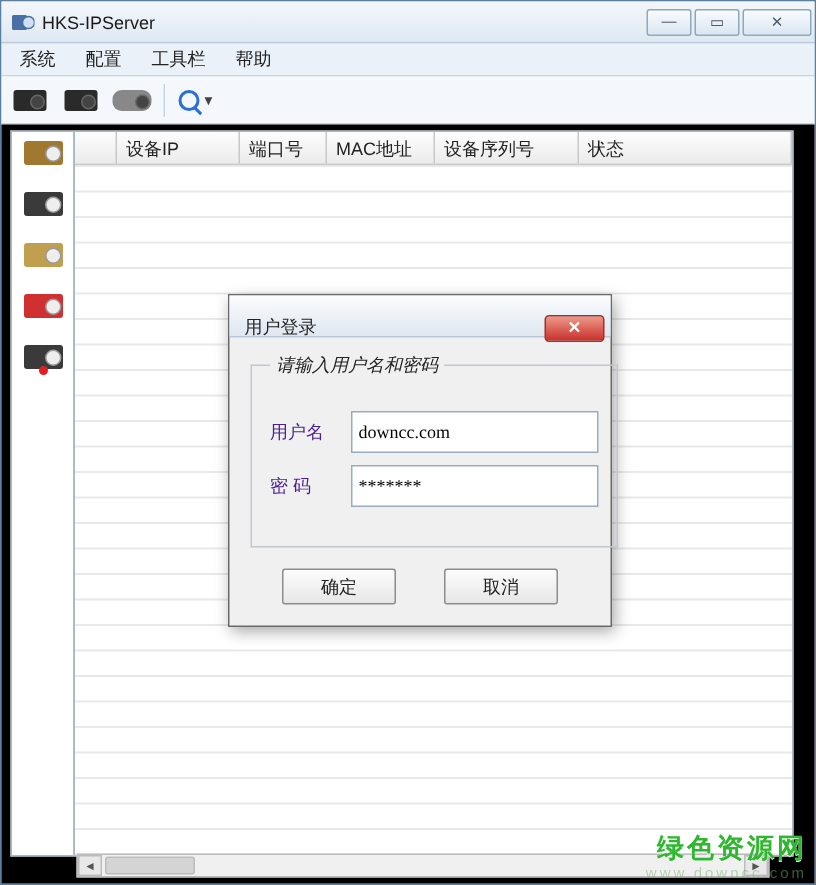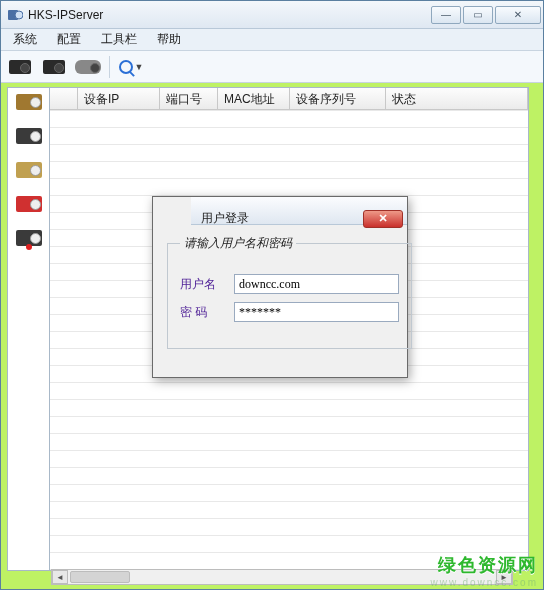--- a/index.html
+++ b/index.html
@@ -107,21 +107,21 @@
     width:6px; height:2px; background:#2a6fd6;
     bottom:-3px; right:-4px;
     transform:rotate(45deg);
   }
   .drop-arrow {
     margin-left:2px; font-size:9px; color:#444;
   }
   
   .client {
     flex: 1;
-    background: #bef264;
+    background: #000000;
     padding: 4px 14px 18px 6px;
     display: flex;
     position: relative;
   }
   .sidebar {
     width: 42px;
     background: #fff;
     border: 1px solid #a8b8c8;
     border-right: none;
     display: flex;
@@ -189,21 +189,20 @@
     border: 1px solid #6a6a6a;
     box-shadow: 2px 3px 10px rgba(0,0,0,.35);
     z-index: 50;
   }
   .dlg-title {
     height: 28px;
     background: linear-gradient(#fbfcfe,#dfe7f1);
     border-bottom: 1px solid #b8c8d8;
     display:flex; align-items:center;
     padding:16px 4px 0 10px;
-    margin-left:38px;
   }
   .dlg-title-text { flex:1; color:#222; }
   .dlg-close {
     width: 40px; height: 18px;
     background: linear-gradient(#e98, #c9302c);
     border: 1px solid #a03028;
     border-radius: 3px;
     display:flex;align-items:center;justify-content:center;
     color:#fff; font-weight:bold; font-size:11px;
   }
@@ -222,21 +221,21 @@
   }
   .form-row {
     display:flex; align-items:center;
     margin: 8px 0;
   }
   .form-row .lbl { width: 54px; color:#4c1d95; }
   .form-row input {
     flex:1;
     height: 20px;
     border: 1px solid #9aaabf;
-    padding: 1px 4px;
+    padding: 13px 4px;
     font-family: Tahoma;
     font-size: 12px;
     background:#fff;
   }
   .dlg-buttons {
     display:flex; justify-content:center; gap:32px;
   }
   .dlg-btn {
     width: 76px; height: 24px;
     background: linear-gradient(#fdfdfd,#e6e6e6);
@@ -335,19 +334,23 @@
       <legend>请输入用户名和密码</legend>
       <div class="form-row">
         <span class="lbl">用户名</span>
         <input type="text" value="downcc.com" style="">
       </div>
       <div class="form-row">
         <span class="lbl">密  码</span>
         <input type="text" value="*******" style="">
       </div>
     </fieldset>
+    <div class="dlg-buttons">
+      <div class="dlg-btn">确定</div>
+      <div class="dlg-btn">取消</div>
+    </div>
   </div>
 </div>
 
 <div class="watermark">
   <div class="wm-zh">绿色资源网</div>
   <div class="wm-en">www.downcc.com</div>
 </div>
 
 </body></html>

